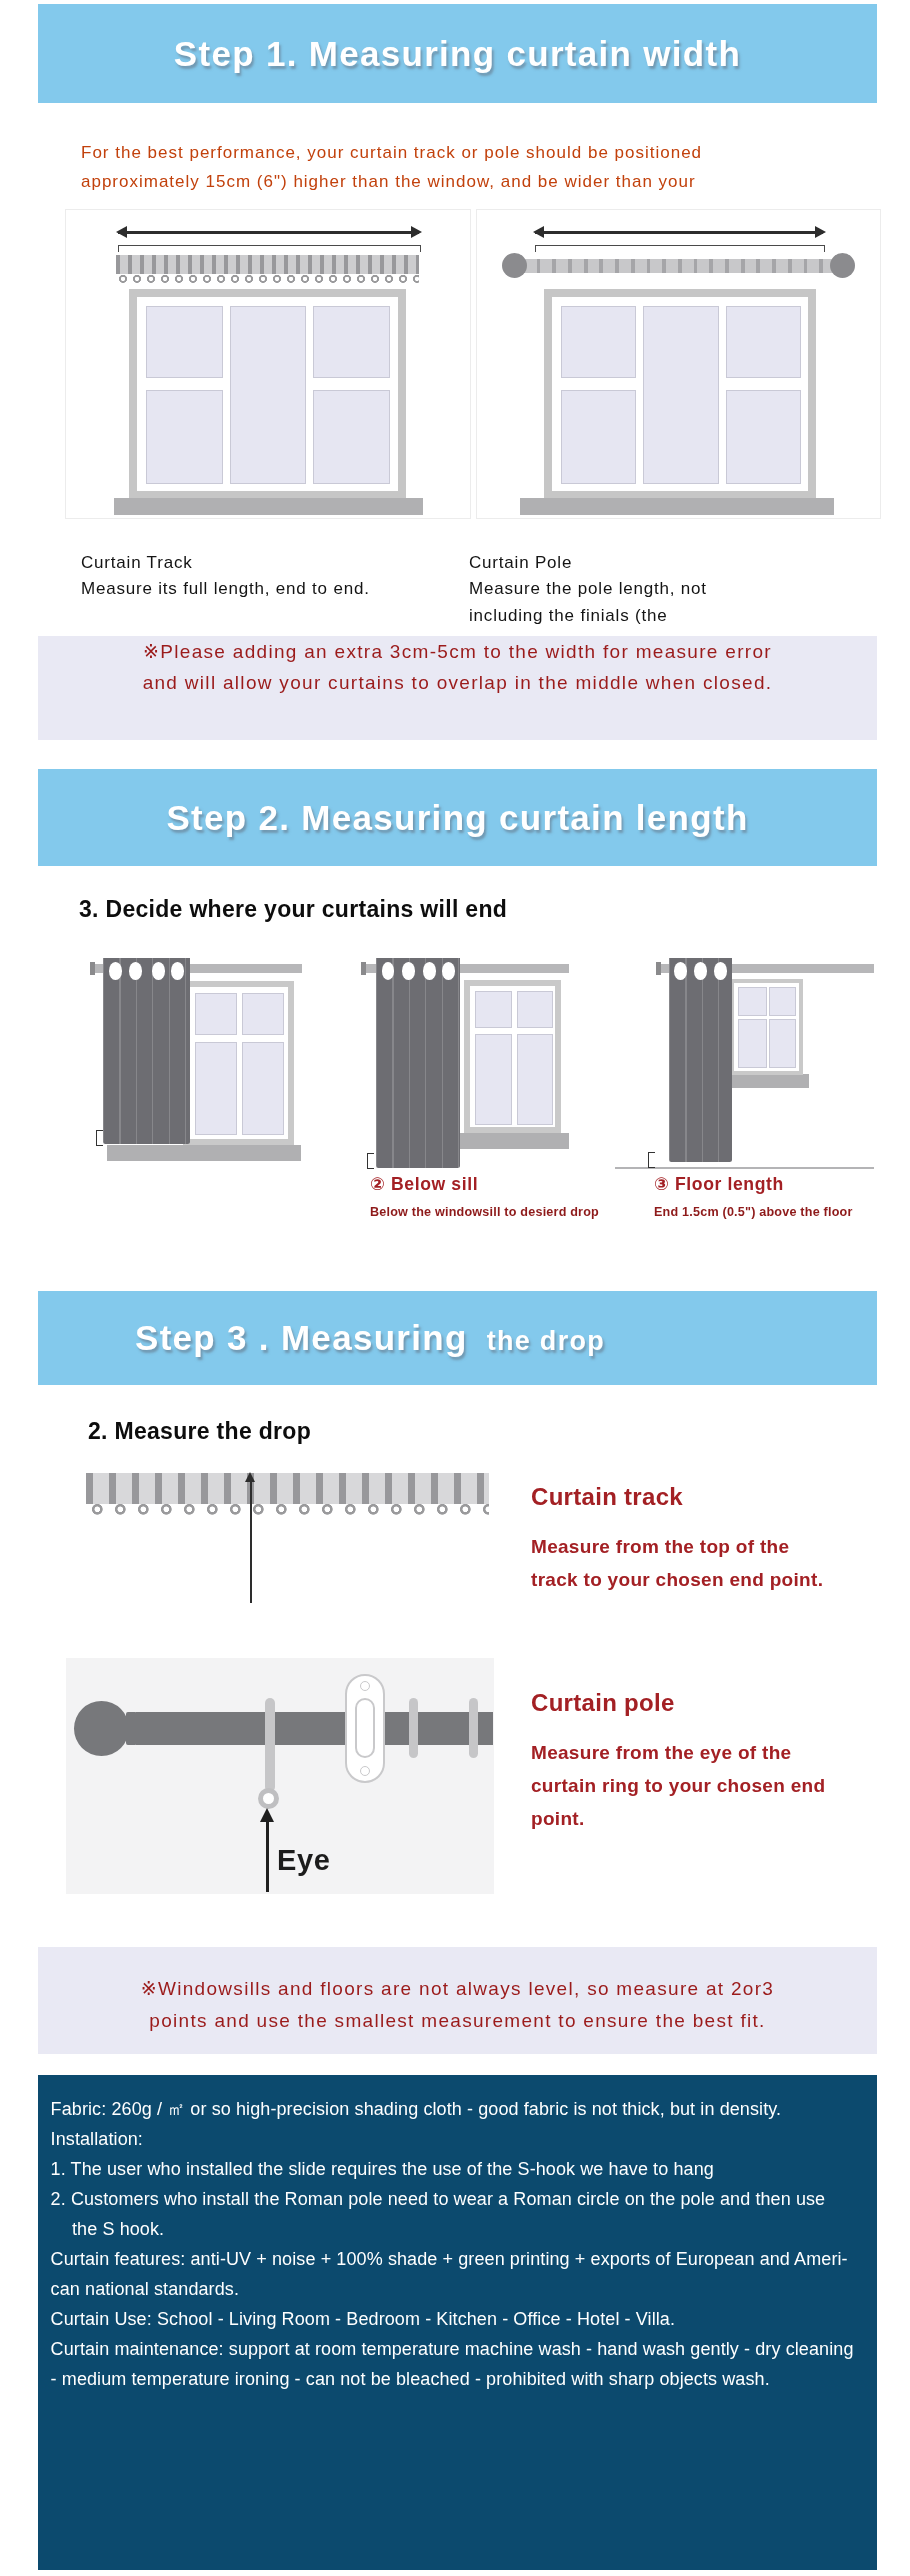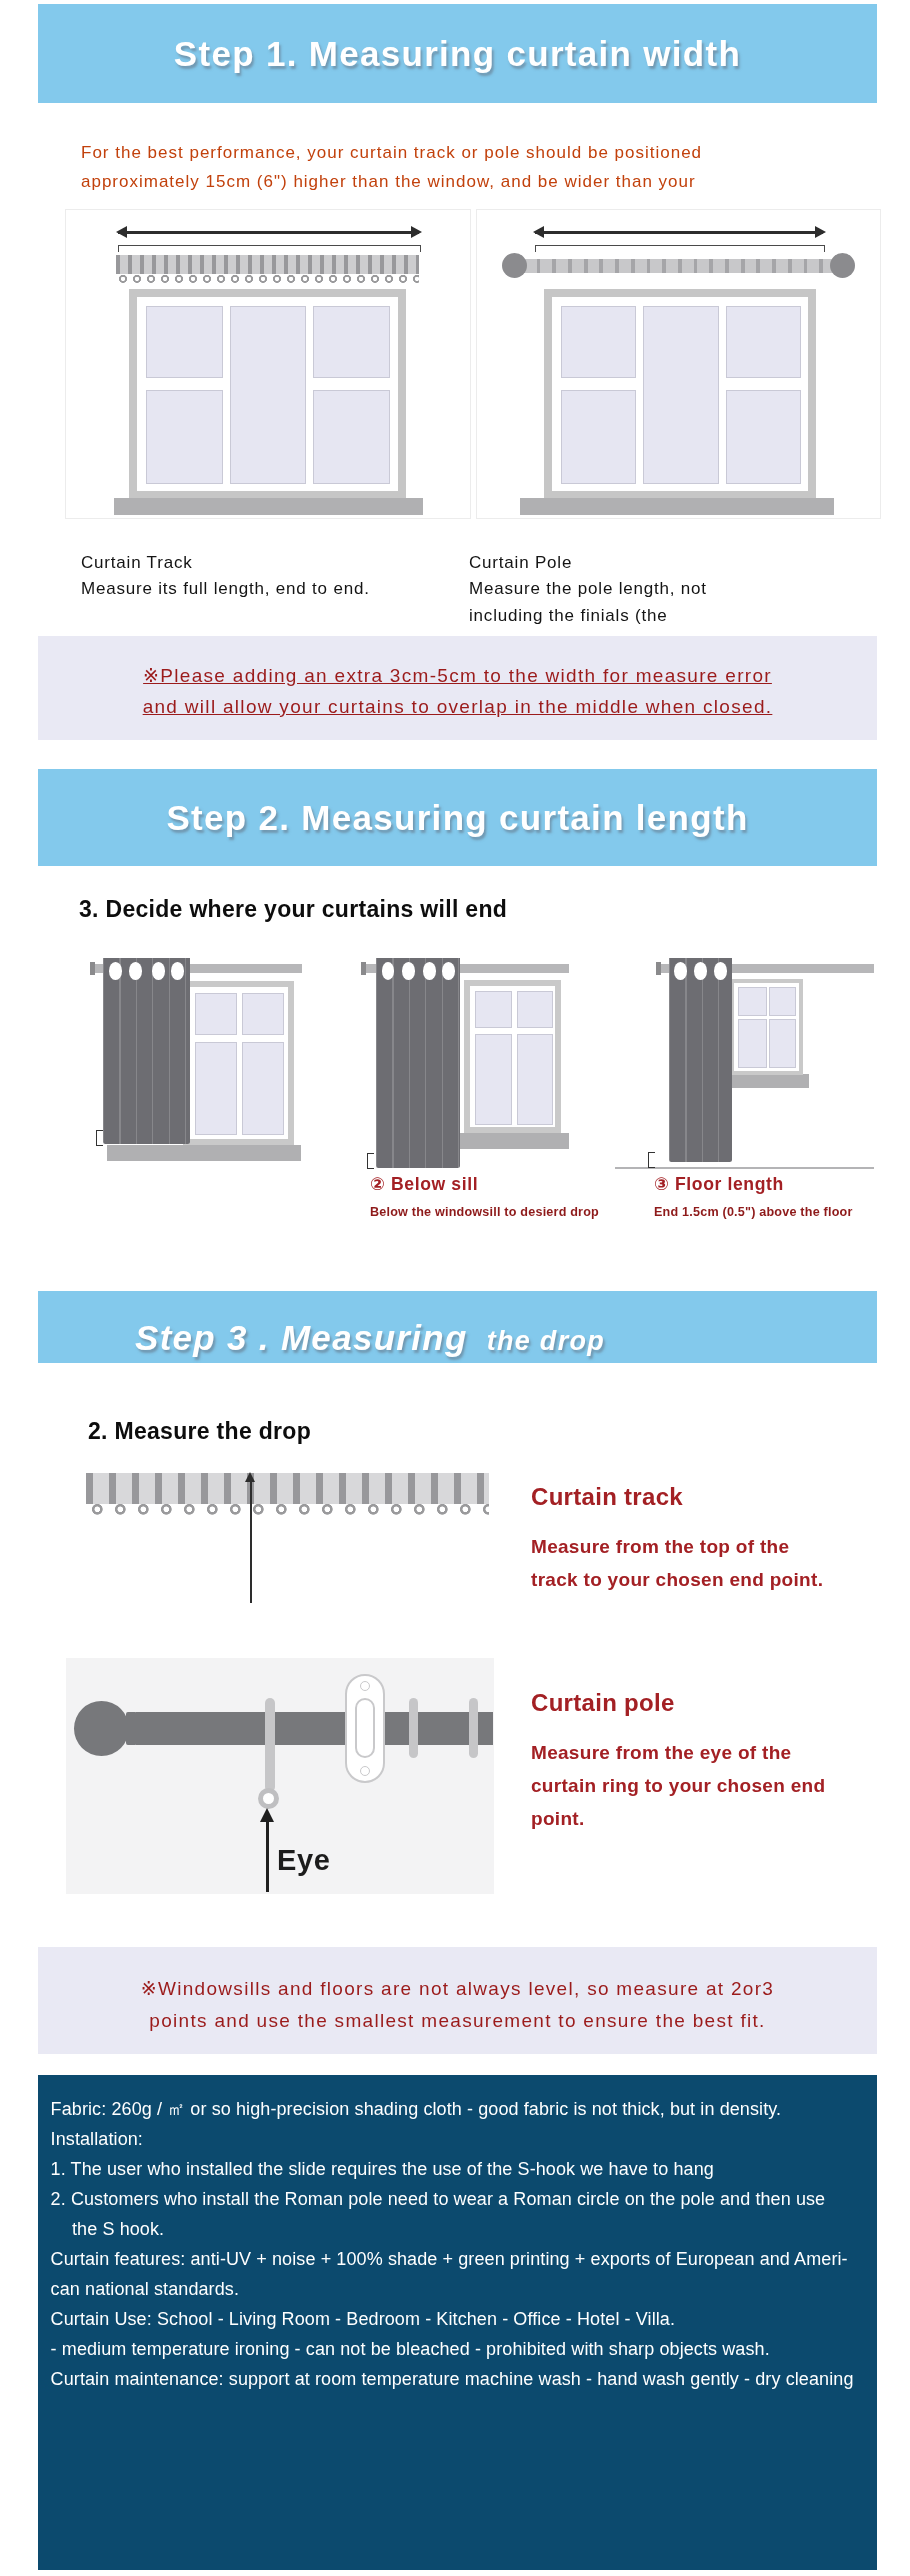--- a/index.html
+++ b/index.html
@@ -127,21 +127,21 @@
   <div class="cap" style="left:81px;top:550px;">
     <span>Curtain Track</span><br>
     <span>Measure its full length, end to end.</span>
   </div>
   <div class="cap" style="left:469px;top:550px;">
     <span>Curtain Pole</span><br>
     <span>Measure the pole length, not</span><br>
     <span>including the finials (the</span>
   </div>
 
-  <div class="notice" style="top:636px;height:104px;padding-top:24px;box-sizing:border-box;text-decoration:underline;">
+  <div class="notice" style="top:636px;height:104px;box-sizing:border-box;">
     <span>※Please adding an extra 3cm-5cm to the width for measure error</span><br>
     <span>and will allow your curtains to overlap in the middle when closed.</span>
   </div>
 
   <div class="band band-center" style="top:769px;height:97px;line-height:97px;">
     <span class="band-title">Step 2. Measuring curtain length</span>
   </div>
 
   <div class="subhead" style="left:79px;top:896px;">3. Decide where your curtains will end</div>
 
@@ -201,21 +201,21 @@
 
   <div class="optcap" style="left:370px;top:1174px;">
     <div class="t">② Below sill</div>
     <div class="d">Below the windowsill to desierd drop</div>
   </div>
   <div class="optcap" style="left:654px;top:1174px;">
     <div class="t">③ Floor length</div>
     <div class="d">End 1.5cm (0.5") above the floor</div>
   </div>
 
-  <div class="band" style="top:1291px;height:72px;line-height:94px;padding-left:97px;box-sizing:border-box;font-style:italic;">
+  <div class="band" style="top:1291px;height:94px;line-height:94px;padding-left:97px;box-sizing:border-box;">
     <span class="band-title">Step 3 . Measuring</span><span class="band-title s3sub">the drop</span>
   </div>
 
   <div class="subhead" style="left:88px;top:1418px;">2. Measure the drop</div>
 
   <div class="track3" style="left:86px;top:1473px;width:403px;height:31px;"></div>
   <div class="ringrow3" style="left:86px;top:1503px;width:403px;height:15px;"></div>
   <div class="varrow" style="left:250px;top:1482px;height:121px;"></div>
 
   <div class="redtitle" style="left:531px;top:1483px;">Curtain track</div>
@@ -254,18 +254,18 @@
   <div class="footer-band">
     <div class="footer-pad"></div>
     <p class="fline">Fabric: 260g / ㎡ or so high-precision shading cloth - good fabric is not thick, but in density.</p>
     <p class="fline">Installation:</p>
     <p class="fline">1. The user who installed the slide requires the use of the S-hook we have to hang</p>
     <p class="fline">2. Customers who install the Roman pole need to wear a Roman circle on the pole and then use</p>
     <p class="fline indent">the S hook.</p>
     <p class="fline">Curtain features: anti-UV + noise + 100% shade + green printing + exports of European and Ameri-</p>
     <p class="fline">can national standards.</p>
     <p class="fline">Curtain Use: School - Living Room - Bedroom - Kitchen - Office - Hotel - Villa.</p>
+    <p class="fline">Curtain maintenance: support at room temperature machine wash - hand wash gently - dry cleaning</p>
     <p class="fline">- medium temperature ironing - can not be bleached - prohibited with sharp objects wash.</p>
-    <p class="fline">Curtain maintenance: support at room temperature machine wash - hand wash gently - dry cleaning</p>
   </div>
 
 </div>
 
 
 </body></html>

